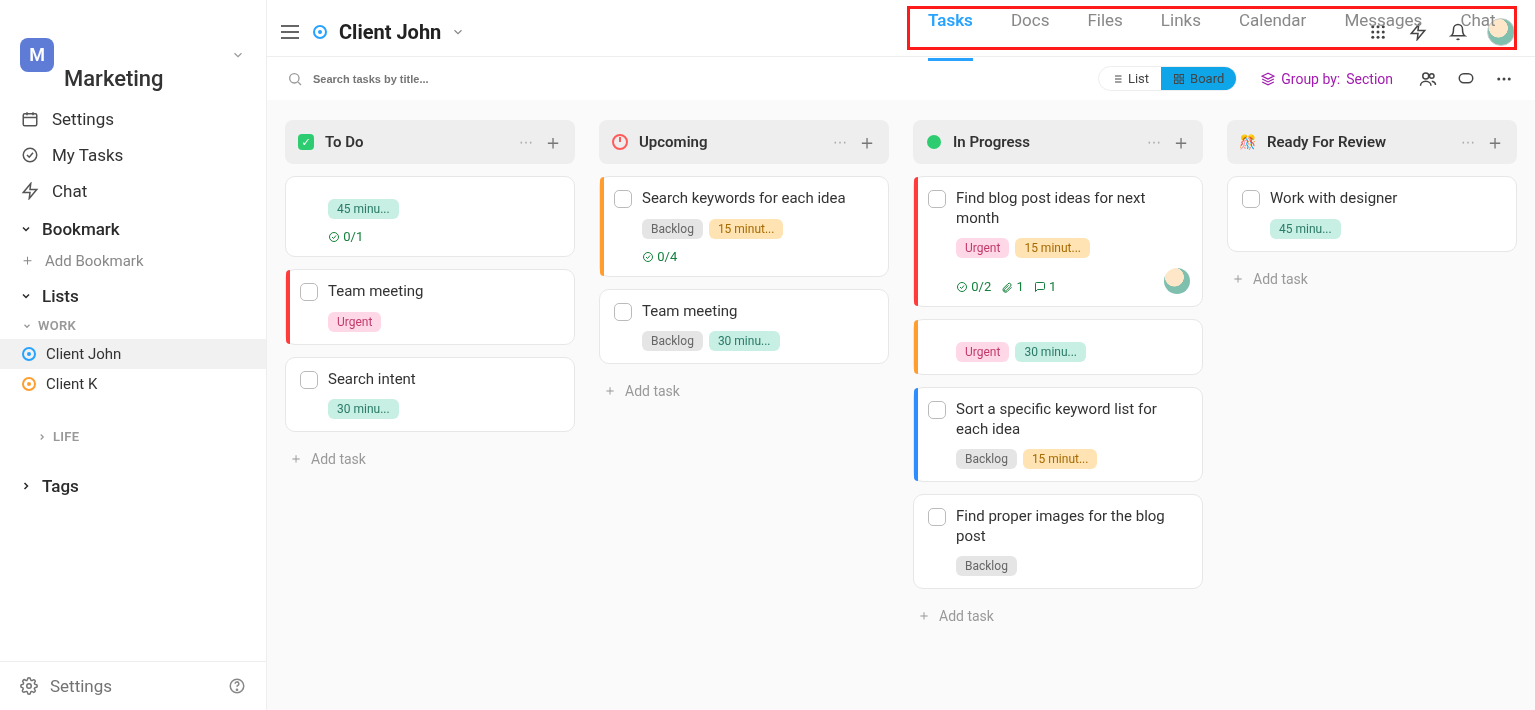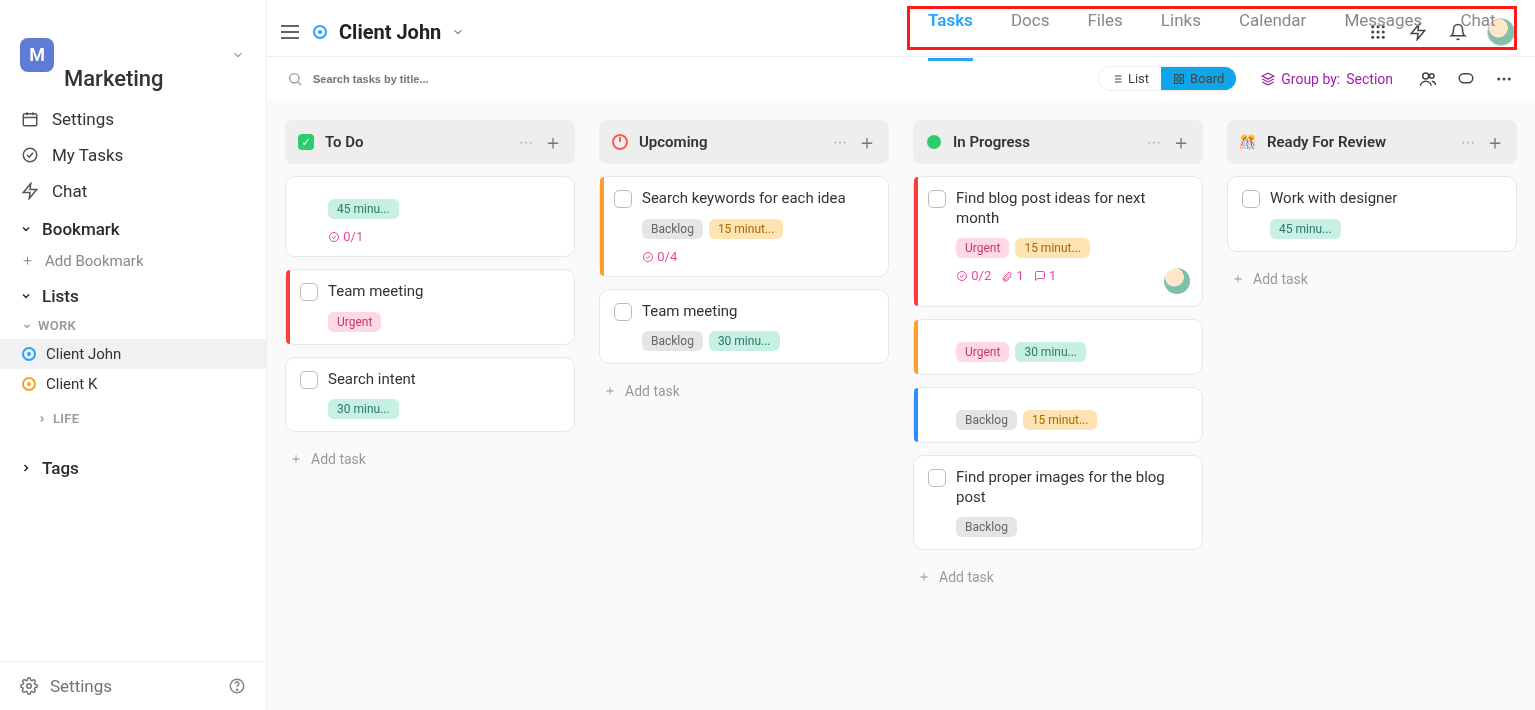--- a/index.html
+++ b/index.html
@@ -67,21 +67,21 @@
   .card .acc { position:absolute; left:0; top:0; bottom:0; width:4px; border-radius:10px 0 0 10px; }
   .card-row1 { display:flex; gap:10px; align-items:flex-start; }
   .chk { width:18px; height:18px; border:1.5px solid #bbb; border-radius:5px; flex-shrink:0; margin-top:1px; cursor:pointer; }
   .card-title { font-size:15px; color:#333; line-height:1.3; }
   .badges { display:flex; gap:6px; margin-top:10px; flex-wrap:wrap; margin-left:28px; }
   .badge { font-size:12px; padding:3px 9px; border-radius:6px; white-space:nowrap; overflow:hidden; text-overflow:ellipsis; max-width:82px; }
   .badge.teal { background:#c7efe4; color:#2a7a65; }
   .badge.orange { background:#ffe3b3; color:#a66a00; }
   .badge.gray { background:#e5e5e5; color:#666; }
   .badge.pink { background:#ffd8e7; color:#c23a6b; }
-  .meta { display:flex; align-items:flex-start; gap:10px; margin-top:10px; margin-left:28px; color:#ec4899; font-size:13px; }
+  .meta { display:flex; align-items:flex-end; gap:10px; margin-top:10px; margin-left:28px; color:#15803d; font-size:13px; }
   .meta .av { width:26px; height:26px; border-radius:50%; background:radial-gradient(circle at 40% 35%, #fde7c8 0 40%, #7fbfae 42% 100%); margin-left:auto; }
   .addtask { display:flex; align-items:center; gap:8px; color:#999; font-size:14px; padding:6px 4px; cursor:pointer; }
 
   svg { display:block; }
 </style>
 </head>
 <body>
 
 <div class="sidebar">
   <div class="workspace-header">
@@ -154,21 +154,21 @@
       <span>WORK</span>
     </div>
     <div class="list-item active">
       <span class="targeticon" style="color:#27a3ff"></span>
       <span>Client John</span>
     </div>
     <div class="list-item">
       <span class="targeticon" style="color:#ff9d2e"></span>
       <span>Client K</span>
     </div>
-    <div class="list-group-label" style="margin-top:6px;padding-left:37px;">
+    <div class="list-group-label" style="margin-top:24px;padding-left:37px;">
       <span>
         <svg width="10" height="10" viewBox="0 0 24 24" fill="none" stroke="currentColor" stroke-width="3">
             <polyline points="9 6 15 12 9 18"></polyline>
           </svg>
       </span>
       <span>LIFE</span>
     </div>
 
     <div class="section-head" style="margin-top:16px;">
       <span>
@@ -448,20 +448,24 @@
         <div class="card">
       <div class="acc" style="background:#ff9d2e"></div>
       <div class="badges">
             <span class="badge pink">Urgent</span>
             <span class="badge teal">30 minu...</span>
           </div>
 
     </div>
         <div class="card">
       <div class="acc" style="background:#2d8cff"></div>
+      <div class="card-row1">
+        <div class="chk"></div>
+        <div class="card-title">Sort a specific keyword list for each idea</div>
+      </div>
       <div class="badges">
             <span class="badge gray">Backlog</span>
             <span class="badge orange">15 minut...</span>
           </div>
 
     </div>
         <div class="card">
 
       <div class="card-row1">
         <div class="chk"></div>

